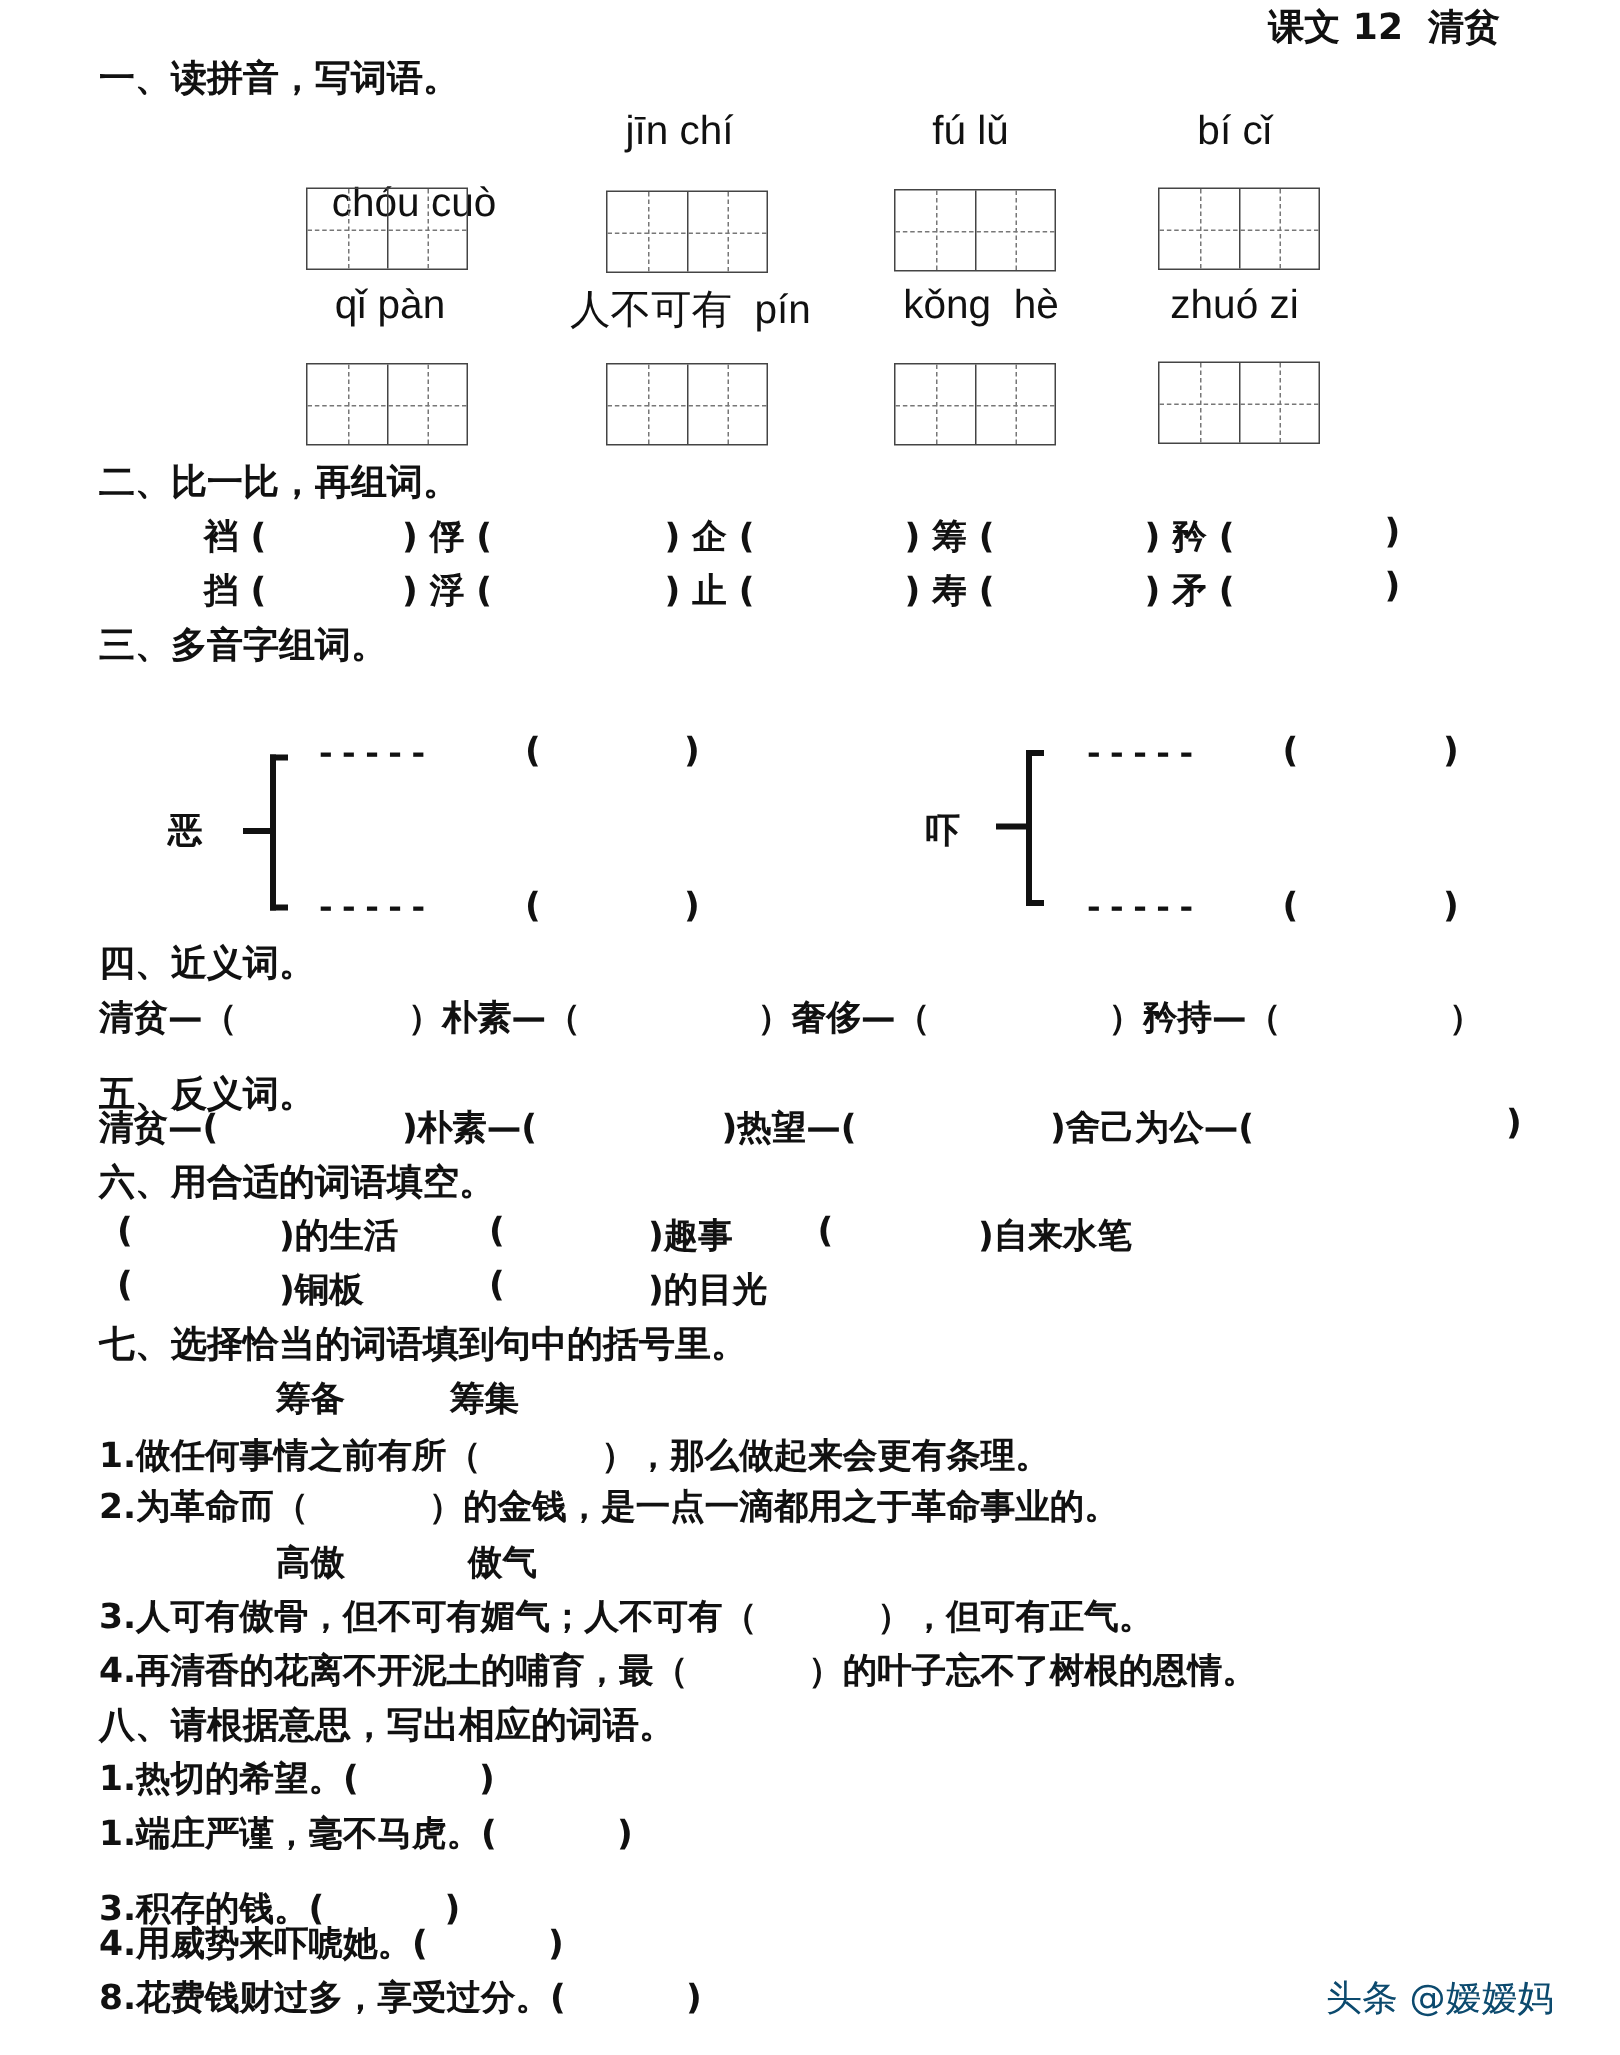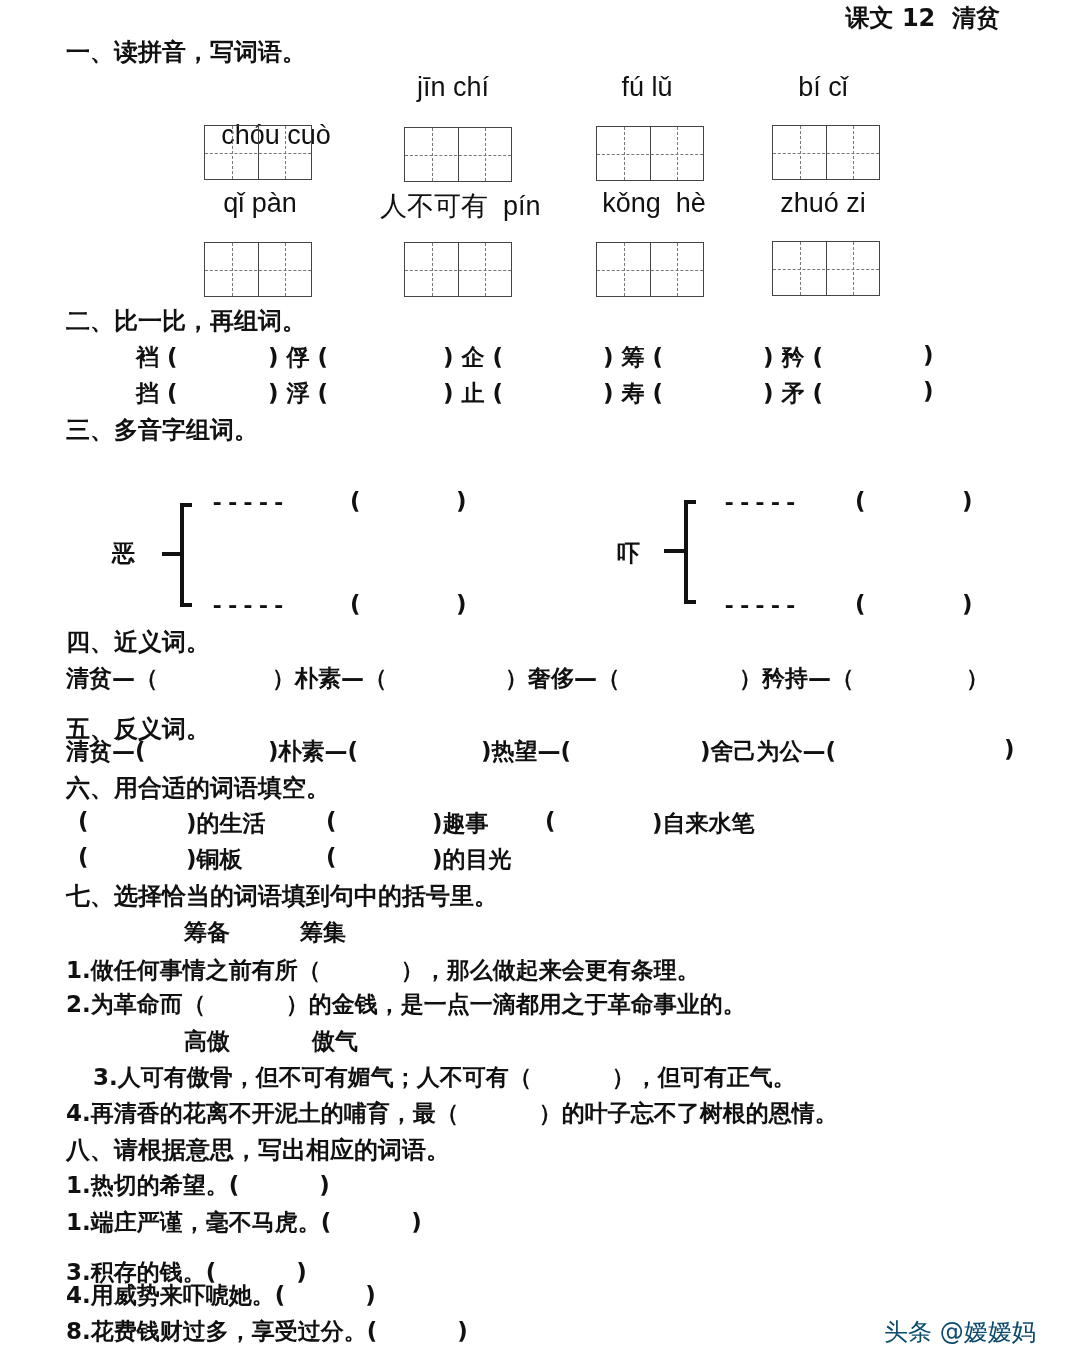--- a/index.html
+++ b/index.html
@@ -149,21 +149,21 @@
 <div class="abs t" style="left:326px; top:844px;">(</div>
 <div class="abs t" style="left:432px; top:844px;">)的目光</div>
 
 <div class="abs h" style="top:880px;">七、选择恰当的词语填到句中的括号里。</div>
 <div class="abs t" style="left:184px; top:917px;">筹备</div>
 <div class="abs t" style="left:300px; top:917px;">筹集</div>
 <div class="abs t" style="left:66px; top:955px;">1.做任何事情之前有所（          ），那么做起来会更有条理。</div>
 <div class="abs t" style="left:66px; top:989px;">2.为革命而（          ）的金钱，是一点一滴都用之于革命事业的。</div>
 <div class="abs t" style="left:184px; top:1026px;">高傲</div>
 <div class="abs t" style="left:312px; top:1026px;">傲气</div>
-<div class="abs t" style="left:66px; top:1062px;margin-left:27px;">3.人可有傲骨，但不可有媚气；人不可有（          ），但可有正气。</div>
+<div class="abs t" style="left:66px; top:1062px;">3.人可有傲骨，但不可有媚气；人不可有（          ），但可有正气。</div>
 <div class="abs t" style="left:66px; top:1098px;">4.再清香的花离不开泥土的哺育，最（          ）的叶子忘不了树根的恩情。</div>
 
 <div class="abs h" style="top:1134px;">八、请根据意思，写出相应的词语。</div>
 <div class="abs t" style="left:66px; top:1170px;">1.热切的希望。(          )</div>
 <div class="abs t" style="left:66px; top:1207px;">1.端庄严谨，毫不马虎。(          )</div>
 <div class="abs t" style="left:66px; top:1243px;margin-top:14px;">3.积存的钱。(          )</div>
 <div class="abs t" style="left:66px; top:1280px;">4.用威势来吓唬她。(          )</div>
 <div class="abs t" style="left:66px; top:1316px;">8.花费钱财过多，享受过分。(          )</div>
 
 <div class="abs watermark" style="left:884px; top:1316px;">头条 @嫒嫒妈</div>

